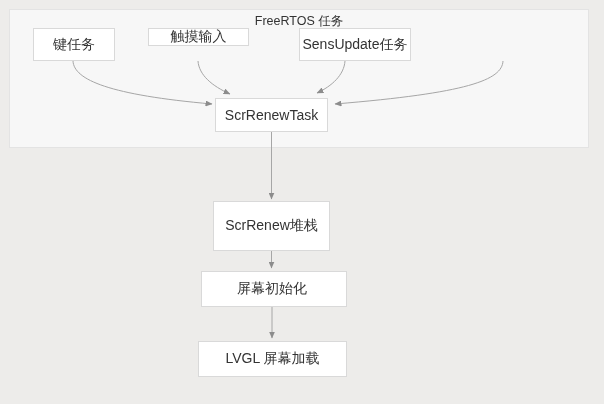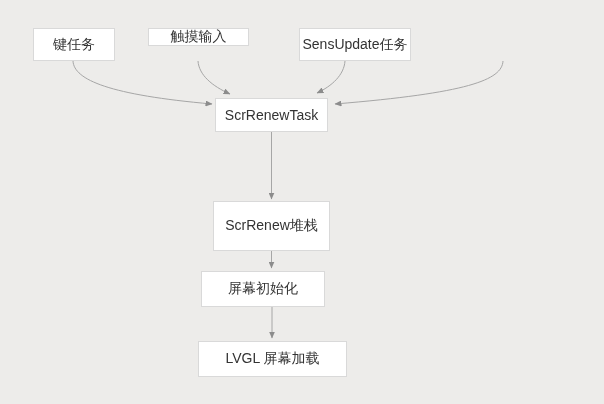--- a/index.html
+++ b/index.html
@@ -20,28 +20,31 @@
   .edges marker path{fill:var(--arrowhead)}
   .node{position:absolute;background:var(--node-bg);border:1px solid var(--node-border);
         display:flex;align-items:center;justify-content:center;
         font-size:14px;color:var(--text);z-index:10;white-space:nowrap}
   #n-key-task{left:33px;top:28px;width:82px;height:33px}
   #n-touch-input{left:148px;top:28px;width:101px;height:18px}
   #n-sens-update{left:299px;top:28px;width:112px;height:33px}
   #n-charg-check{left:442px;top:28px;width:123px;height:33px}
   #n-scr-renew-task{left:215px;top:98px;width:113px;height:34px}
   #n-scr-renew-stack{left:213px;top:201px;width:117px;height:50px}
-  #n-screen-init{left:201px;top:271px;width:124px;height:36px;justify-content:flex-start;padding-left:26px}
+  #n-screen-init{left:201px;top:271px;width:146px;height:36px;justify-content:flex-start;padding-left:35px}
   #n-lvgl-load{left:198px;top:341px;width:149px;height:36px}
 </style>
 </head>
 <body>
 
 <div class="stage">
 
+  <section class="group" id="g-freertos">
+    <div class="group-title">FreeRTOS 任务</div>
+  </section>
 
 
   <svg class="edges" viewBox="0 0 604 404" xmlns="http://www.w3.org/2000/svg">
     <defs>
       <marker id="arrow" markerUnits="userSpaceOnUse" markerWidth="7" markerHeight="6" refX="6.5" refY="3" orient="auto">
         <path d="M0,0 L7,3 L0,6 Z"></path>
       </marker>
     </defs>
     <path class="edge" d="M73,61 C74,80 110,95 212,104" marker-end="url(#arrow)"></path>
     <path class="edge" d="M198,61 C199,75 212,86 230,94" marker-end="url(#arrow)"></path>

